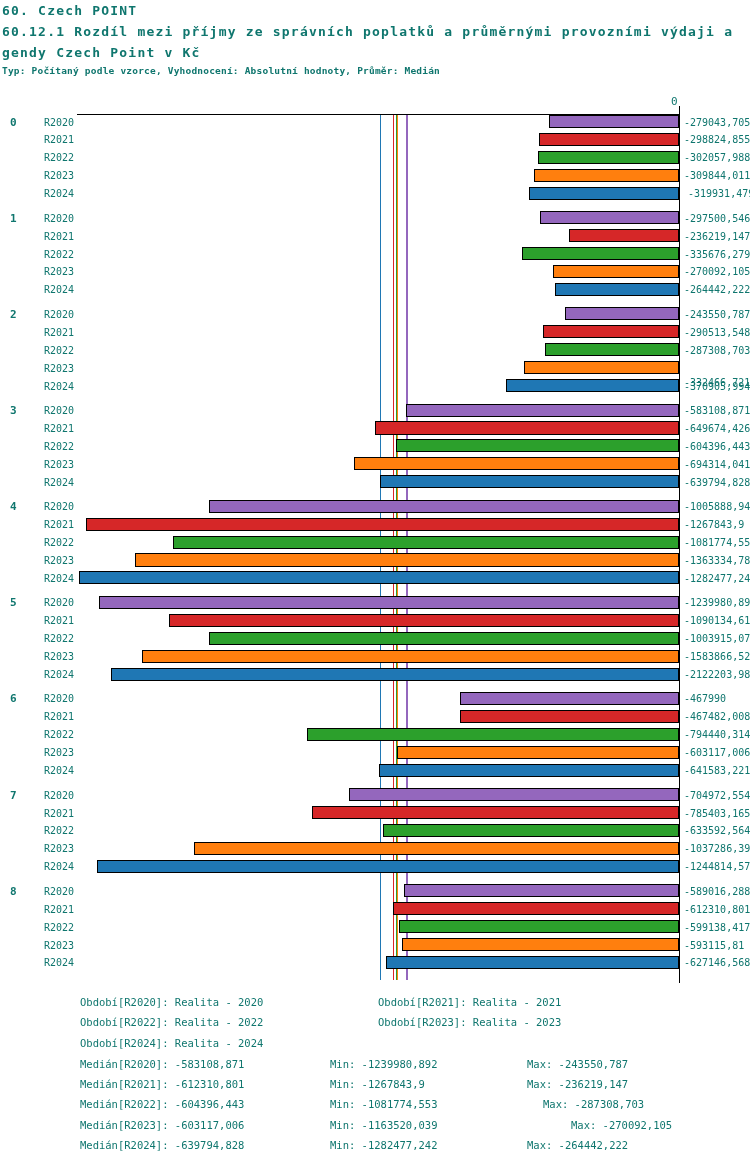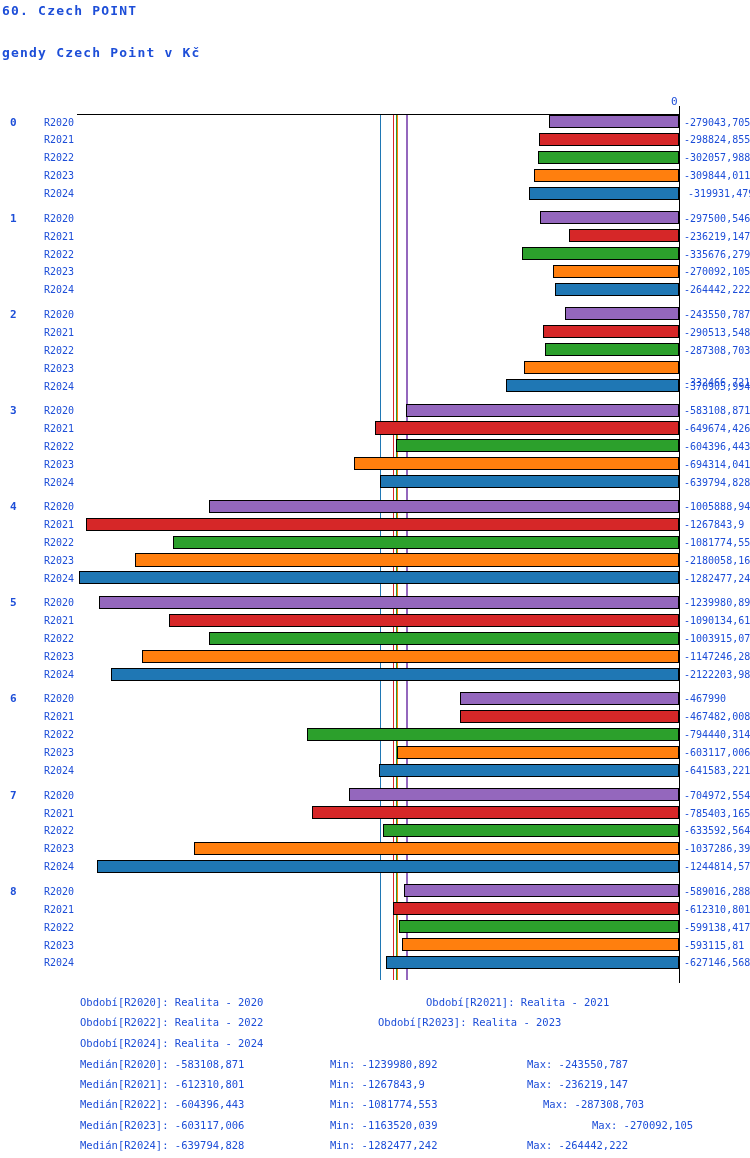--- a/index.html
+++ b/index.html
@@ -1,38 +1,40 @@
 <!DOCTYPE html>
 <html><head>
 <meta charset="utf-8">
 <style>
   html,body{margin:0;padding:0;background:#fff;}
   #screen{
     position:relative;width:750px;height:1158px;background:#ffffff;
-    font-family:"DejaVu Sans Mono", monospace;color:#1d4ed8;overflow:hidden;
+    font-family:"DejaVu Sans Mono", monospace;color:#0f766e;overflow:hidden;
   }
   .abs{position:absolute;white-space:pre;}
   .title{font-size:13px;font-weight:bold;letter-spacing:1.2px;}
   .meta{font-size:9.5px;font-weight:bold;letter-spacing:0.2px;}
   .grp-label{font-size:11px;font-weight:bold;line-height:13px;}
   .row-label{font-size:10px;line-height:13px;}
   .val-label{font-size:10px;line-height:13px;}
   .legend-text{font-size:10.5px;line-height:12px;}
   .bar{position:absolute;box-sizing:border-box;border:1.5px solid #000;z-index:3;}
   .median-line{position:absolute;top:114px;height:866px;width:1.6px;z-index:1;}
   .frame-top{position:absolute;left:77px;top:113.5px;width:603px;height:1.6px;background:#000;z-index:2;}
   .axis-zero{position:absolute;left:678.5px;top:106px;width:1.8px;height:877px;background:#000;z-index:4;}
   .zero-label{position:absolute;left:671px;top:95px;font-size:11px;}
 </style>
 </head>
 <body>
 
 <div id="screen">
   <div class="abs title" style="left:2px;top:3px;">60. Czech POINT</div>
+  <div class="abs title" style="left:2px;top:24px;">60.12.1 Rozdíl mezi příjmy ze správních poplatků a průměrnými provozními výdaji a</div>
   <div class="abs title" style="left:2px;top:45px;">gendy Czech Point v Kč</div>
+  <div class="abs meta" style="left:2px;top:65px;">Typ: Počítaný podle vzorce, Vyhodnocení: Absolutní hodnoty, Průměr: Medián</div>
 
   <div>
     <div class="zero-label">0</div>
     <div class="frame-top"></div>
     <div class="axis-zero"></div>
     <div id="median-lines">
         <div class="median-line" style="left: 396.3px; background: rgb(44, 160, 44);"></div>
         <div class="median-line" style="left: 396.9px; background: rgb(255, 127, 14);"></div>
         <div class="median-line" style="left: 392.6px; background: rgb(214, 39, 40);"></div>
         <div class="median-line" style="left: 406.2px; background: rgb(148, 103, 189);"></div>
@@ -108,37 +110,37 @@
         <div class="bar" style="left: 208.5px; top: 499.6px; width: 470.5px; height: 13.2px; background: rgb(148, 103, 189);"></div>
         <div class="abs val-label" style="left: 684px; top: 500.1px;">-1005888,94</div>
         <div class="abs row-label" style="left: 44px; top: 518px;">R2021</div>
         <div class="bar" style="left: 86px; top: 517.5px; width: 593px; height: 13.2px; background: rgb(214, 39, 40);"></div>
         <div class="abs val-label" style="left: 684px; top: 518px;">-1267843,9</div>
         <div class="abs row-label" style="left: 44px; top: 536px;">R2022</div>
         <div class="bar" style="left: 173px; top: 535.5px; width: 506px; height: 13.2px; background: rgb(44, 160, 44);"></div>
         <div class="abs val-label" style="left: 684px; top: 536px;">-1081774,55</div>
         <div class="abs row-label" style="left: 44px; top: 553.9px;">R2023</div>
         <div class="bar" style="left: 134.8px; top: 553.4px; width: 544.2px; height: 13.2px; background: rgb(255, 127, 14);"></div>
-        <div class="abs val-label" style="left: 684px; top: 553.9px;">-2180058,16</div>
+        <div class="abs val-label" style="left: 684px; top: 553.9px;">-1363334,78</div>
         <div class="abs row-label" style="left: 44px; top: 571.8px;">R2024</div>
         <div class="bar" style="left: 79.1px; top: 571.3px; width: 599.9px; height: 13.2px; background: rgb(31, 119, 180);"></div>
         <div class="abs val-label" style="left: 684px; top: 571.8px;">-1282477,24</div>
         <div class="abs grp-label" style="left: 10px; top: 596.3px;">5</div>
         <div class="abs row-label" style="left: 44px; top: 596.3px;">R2020</div>
         <div class="bar" style="left: 99px; top: 595.8px; width: 580px; height: 13.2px; background: rgb(148, 103, 189);"></div>
         <div class="abs val-label" style="left: 684px; top: 596.3px;">-1239980,89</div>
         <div class="abs row-label" style="left: 44px; top: 614.2px;">R2021</div>
         <div class="bar" style="left: 169.1px; top: 613.7px; width: 509.9px; height: 13.2px; background: rgb(214, 39, 40);"></div>
         <div class="abs val-label" style="left: 684px; top: 614.2px;">-1090134,61</div>
         <div class="abs row-label" style="left: 44px; top: 632.1px;">R2022</div>
         <div class="bar" style="left: 209.4px; top: 631.6px; width: 469.6px; height: 13.2px; background: rgb(44, 160, 44);"></div>
         <div class="abs val-label" style="left: 684px; top: 632.1px;">-1003915,07</div>
         <div class="abs row-label" style="left: 44px; top: 650px;">R2023</div>
         <div class="bar" style="left: 142.4px; top: 649.5px; width: 536.6px; height: 13.2px; background: rgb(255, 127, 14);"></div>
-        <div class="abs val-label" style="left: 684px; top: 650px;">-1147246,28</div>
+        <div class="abs val-label" style="left: 684px; top: 650px;">-1583866,52</div>
         <div class="abs row-label" style="left: 44px; top: 668px;">R2024</div>
         <div class="bar" style="left: 110.6px; top: 667.5px; width: 568.4px; height: 13.2px; background: rgb(31, 119, 180);"></div>
         <div class="abs val-label" style="left: 684px; top: 668px;">-2122203,98</div>
         <div class="abs grp-label" style="left: 10px; top: 692.4px;">6</div>
         <div class="abs row-label" style="left: 44px; top: 692.4px;">R2020</div>
         <div class="bar" style="left: 460.1px; top: 691.9px; width: 218.9px; height: 13.2px; background: rgb(148, 103, 189);"></div>
         <div class="abs val-label" style="left: 684px; top: 692.4px;">-467990</div>
         <div class="abs row-label" style="left: 44px; top: 710.3px;">R2021</div>
         <div class="bar" style="left: 460.3px; top: 709.8px; width: 218.7px; height: 13.2px; background: rgb(214, 39, 40);"></div>
         <div class="abs val-label" style="left: 684px; top: 710.3px;">-467482,008</div>
@@ -181,35 +183,35 @@
         <div class="bar" style="left: 401.6px; top: 938px; width: 277.4px; height: 13.2px; background: rgb(255, 127, 14);"></div>
         <div class="abs val-label" style="left: 684px; top: 938.5px;">-593115,81</div>
         <div class="abs row-label" style="left: 44px; top: 956.4px;">R2024</div>
         <div class="bar" style="left: 385.6px; top: 955.9px; width: 293.4px; height: 13.2px; background: rgb(31, 119, 180);"></div>
         <div class="abs val-label" style="left: 684px; top: 956.4px;">-627146,568</div>
       </div>
   </div>
 
   <div id="legend">
       <div class="abs legend-text" style="left: 80px; top: 996px;">Období[R2020]: Realita - 2020</div>
-      <div class="abs legend-text" style="left: 378px; top: 996px; margin-left: 48px;">Období[R2021]: Realita - 2021</div>
+      <div class="abs legend-text" style="left: 378px; top: 996px;">Období[R2021]: Realita - 2021</div>
       <div class="abs legend-text" style="left: 80px; top: 1016.4px;">Období[R2022]: Realita - 2022</div>
       <div class="abs legend-text" style="left: 378px; top: 1016.4px;">Období[R2023]: Realita - 2023</div>
       <div class="abs legend-text" style="left: 80px; top: 1036.8px;">Období[R2024]: Realita - 2024</div>
     </div>
   <div id="stats">
       <div class="abs legend-text" style="left: 80px; top: 1057.5px;">Medián[R2020]: -583108,871</div>
       <div class="abs legend-text" style="left: 330px; top: 1057.5px;">Min: -1239980,892</div>
       <div class="abs legend-text" style="left: 527px; top: 1057.5px;">Max: -243550,787</div>
       <div class="abs legend-text" style="left: 80px; top: 1077.9px;">Medián[R2021]: -612310,801</div>
       <div class="abs legend-text" style="left: 330px; top: 1077.9px;">Min: -1267843,9</div>
       <div class="abs legend-text" style="left: 527px; top: 1077.9px;">Max: -236219,147</div>
       <div class="abs legend-text" style="left: 80px; top: 1098.3px;">Medián[R2022]: -604396,443</div>
       <div class="abs legend-text" style="left: 330px; top: 1098.3px;">Min: -1081774,553</div>
       <div class="abs legend-text" style="left: 543px; top: 1098.3px;">Max: -287308,703</div>
       <div class="abs legend-text" style="left: 80px; top: 1118.7px;">Medián[R2023]: -603117,006</div>
       <div class="abs legend-text" style="left: 330px; top: 1118.7px;">Min: -1163520,039</div>
-      <div class="abs legend-text" style="left: 548px; top: 1118.7px; padding-left: 44px;">Max: -270092,105</div>
+      <div class="abs legend-text" style="left: 527px; top: 1118.7px; padding-left: 44px;">Max: -270092,105</div>
       <div class="abs legend-text" style="left: 80px; top: 1139.1px;">Medián[R2024]: -639794,828</div>
       <div class="abs legend-text" style="left: 330px; top: 1139.1px;">Min: -1282477,242</div>
       <div class="abs legend-text" style="left: 527px; top: 1139.1px;">Max: -264442,222</div>
     </div>
 </div>
 
 </body></html>

